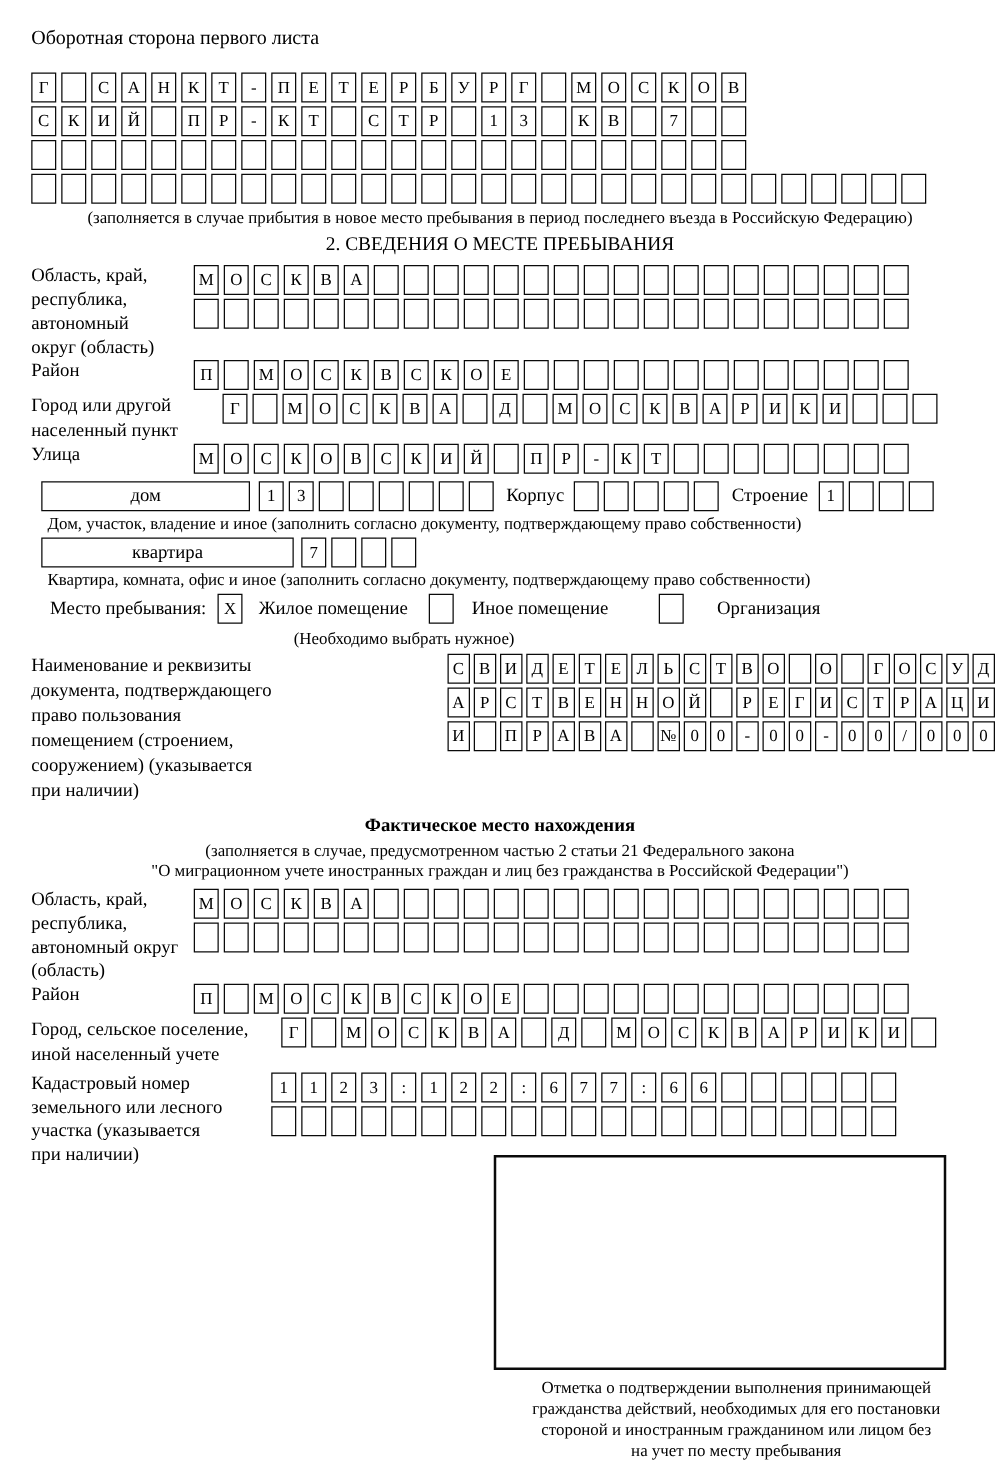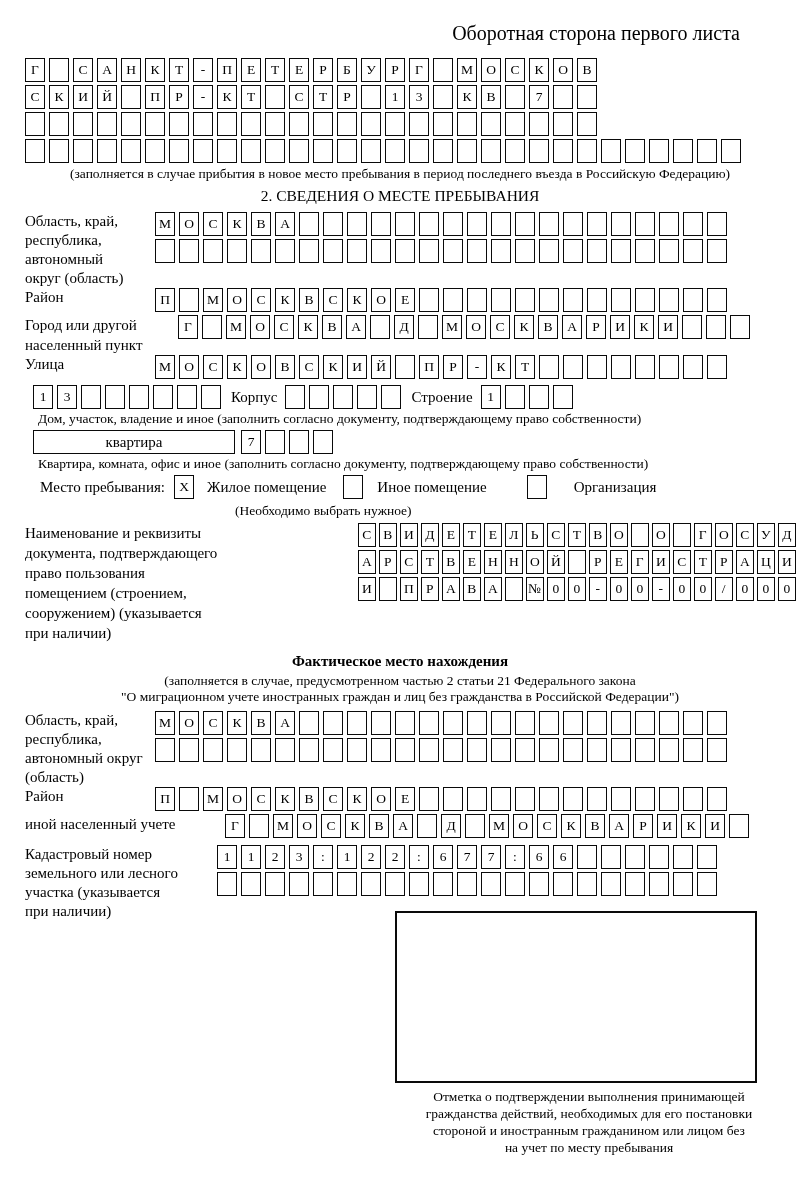--- a/index.html
+++ b/index.html
@@ -2,21 +2,21 @@
 <html><head>
 <meta charset="utf-8">
 <style>
   html,body { margin:0; padding:0; background:#fff; }
   .page {
     width:800px; height:1180px; box-sizing:border-box;
     padding:22px 25px 0 25px; background:#fff; color:#000;
     font-family:"Liberation Serif","DejaVu Serif",serif; font-size:15px;
     position:relative; overflow:hidden;
   }
-  .header-note { text-align:right; padding-right:35px; font-size:20px; height:18px; }
+  .header-note { padding-right:35px; font-size:16px; height:18px; }
 
   .block { display:flex; align-items:flex-start; }
   .lbl { line-height:19px; flex:0 0 auto; }
   .lbl.lh20 { line-height:20px; }
   .w155 { width:155px; }
   .w130 { width:130px; }
   .w153 { width:153px; }
   .w285 { width:285px; }
   .w200 { width:200px; }
   .w192 { width:192px; }
@@ -340,20 +340,21 @@
         <span class="cell"></span>
         <span class="cell"></span>
         <span class="cell"></span>
         <span class="cell"></span>
         <span class="cell"></span>
         <span class="cell"></span>
       </div>
   </div>
 
   <div class="dom-row">
+    <div class="wide-box dom-box">дом</div>
     <div class="grid-row" style="margin-bottom:0">
         <span class="cell">1</span>
         <span class="cell">3</span>
         <span class="cell"></span>
         <span class="cell"></span>
         <span class="cell"></span>
         <span class="cell"></span>
         <span class="cell"></span>
         <span class="cell"></span>
       </div>
@@ -573,20 +574,21 @@
         <span class="cell"></span>
         <span class="cell"></span>
         <span class="cell"></span>
         <span class="cell"></span>
         <span class="cell"></span>
       </div>
   </div>
 
   <div class="block">
     <div class="lbl lh20 w200">
+      <div>Город, сельское поселение,</div>
       <div>иной населенный учете</div>
     </div>
     <div class="grid-row">
         <span class="cell">Г</span>
         <span class="cell"></span>
         <span class="cell">М</span>
         <span class="cell">О</span>
         <span class="cell">С</span>
         <span class="cell">К</span>
         <span class="cell">В</span>

